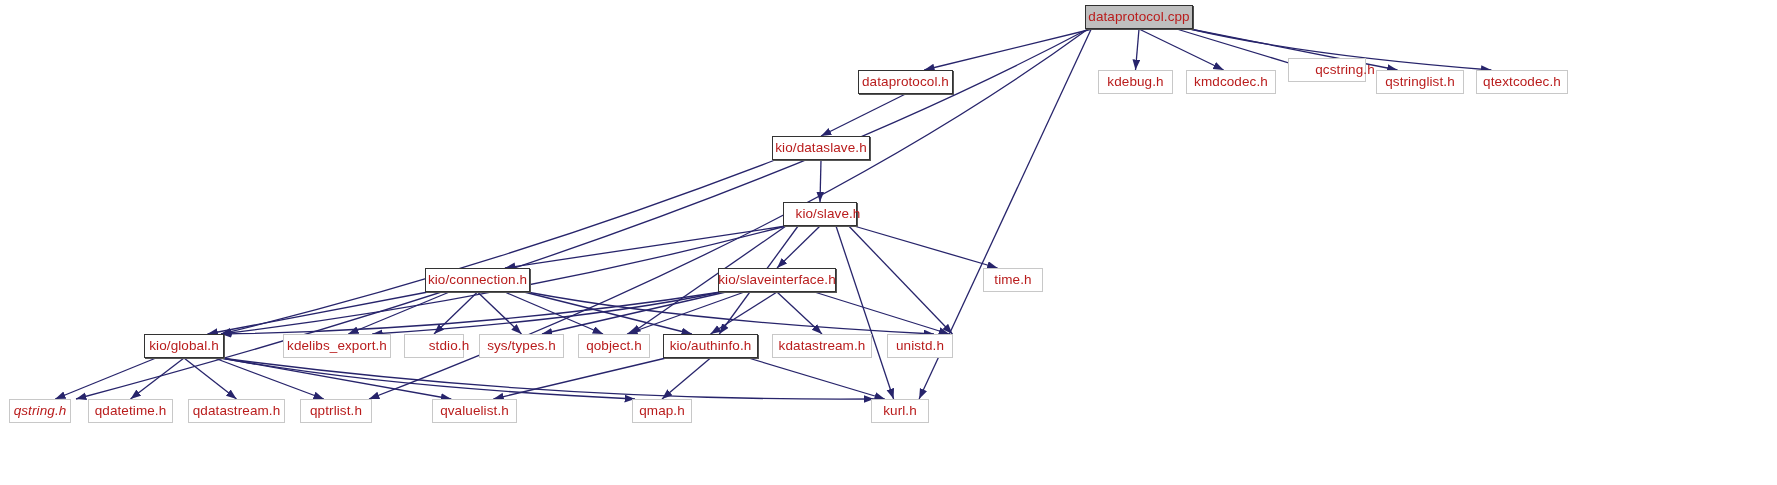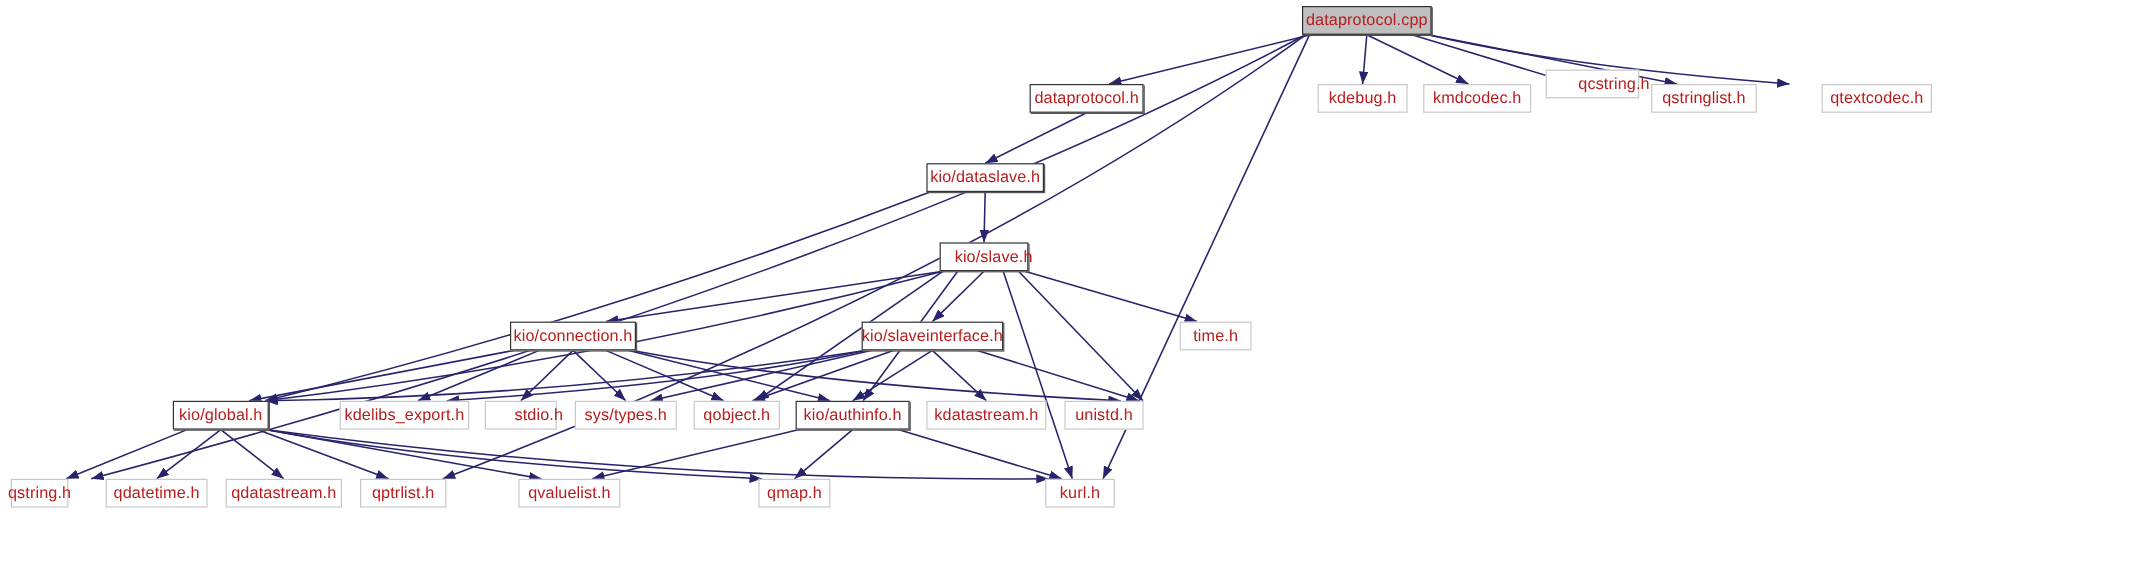--- a/index.html
+++ b/index.html
@@ -130,21 +130,21 @@
       </div>
       <div class="node" style="left: 1186px; top: 70px; width: 90px;">
         <span class="node-label">kmdcodec.h</span>
       </div>
       <div class="node" style="left: 1288px; top: 58px; width: 78px; padding-left: 36px;">
         <span class="node-label">qcstring.h</span>
       </div>
       <div class="node" style="left: 1376px; top: 70px; width: 88px;">
         <span class="node-label">qstringlist.h</span>
       </div>
-      <div class="node" style="left: 1476px; top: 70px; width: 92px; margin-left: 42px;">
+      <div class="node" style="left: 1476px; top: 70px; width: 92px;">
         <span class="node-label">qtextcodec.h</span>
       </div>
       <div class="node strong" style="left: 772px; top: 136px; width: 98px;">
         <span class="node-label">kio/dataslave.h</span>
       </div>
       <div class="node strong" style="left: 783px; top: 202px; width: 74px; padding-left: 16px;">
         <span class="node-label">kio/slave.h</span>
       </div>
       <div class="node strong" style="left: 425px; top: 268px; width: 105px;">
         <span class="node-label">kio/connection.h</span>
@@ -172,21 +172,21 @@
       </div>
       <div class="node strong" style="left: 663px; top: 334px; width: 95px;">
         <span class="node-label">kio/authinfo.h</span>
       </div>
       <div class="node" style="left: 772px; top: 334px; width: 100px;">
         <span class="node-label">kdatastream.h</span>
       </div>
       <div class="node" style="left: 887px; top: 334px; width: 66px;">
         <span class="node-label">unistd.h</span>
       </div>
-      <div class="node" style="left: 9px; top: 399px; width: 48px;">
+      <div class="node" style="left: 9px; top: 399px; width: 62px; font-style: italic;">
         <span class="node-label">qstring.h</span>
       </div>
       <div class="node" style="left: 88px; top: 399px; width: 85px;">
         <span class="node-label">qdatetime.h</span>
       </div>
       <div class="node" style="left: 188px; top: 399px; width: 97px;">
         <span class="node-label">qdatastream.h</span>
       </div>
       <div class="node" style="left: 300px; top: 399px; width: 72px;">
         <span class="node-label">qptrlist.h</span>

